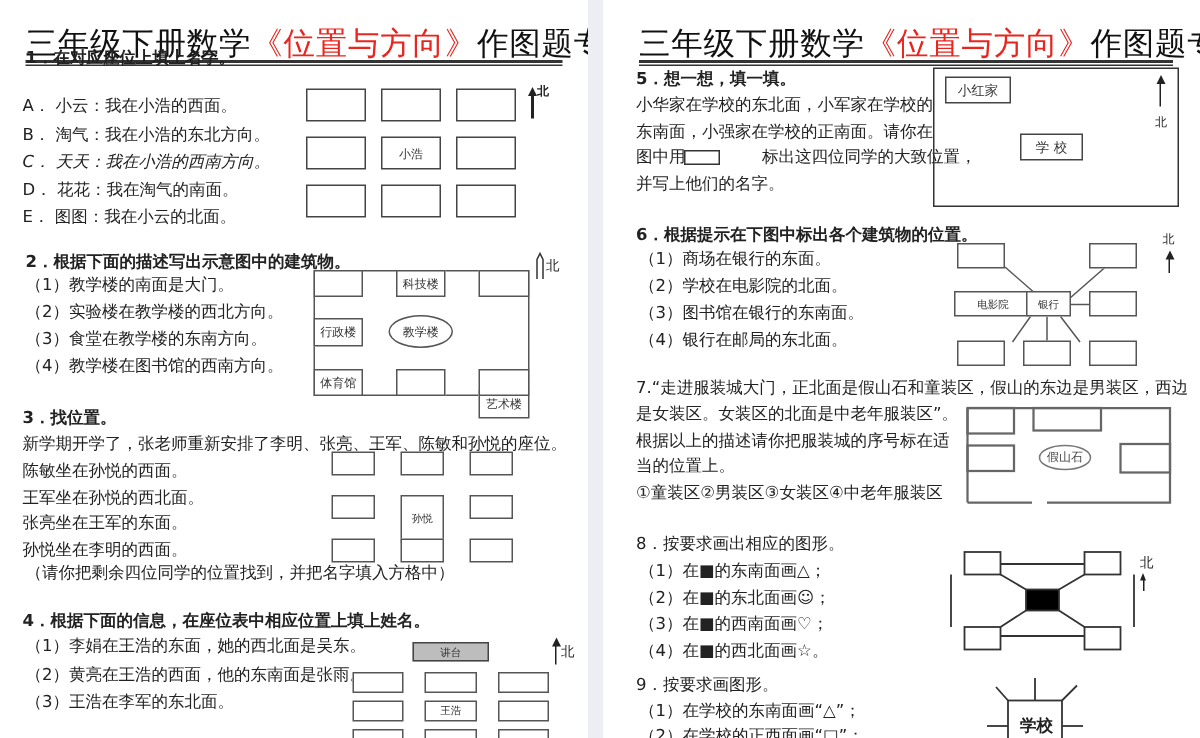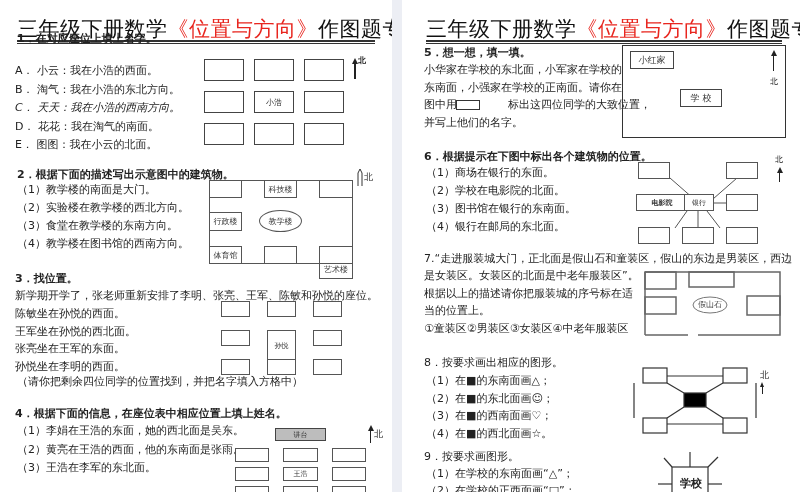--- a/index.html
+++ b/index.html
@@ -156,21 +156,21 @@
     <line x1="268" y1="178" x2="292" y2="199" stroke="#555" stroke-width="1"></line>
     <line x1="311" y1="199" x2="335" y2="178" stroke="#555" stroke-width="1"></line>
     <line x1="268" y1="203" x2="282" y2="203" stroke="#555" stroke-width="1"></line>
     <line x1="311" y1="203" x2="325" y2="203" stroke="#555" stroke-width="1"></line>
     <line x1="273" y1="228" x2="285" y2="211" stroke="#555" stroke-width="1"></line>
     <line x1="296" y1="211" x2="296" y2="228" stroke="#555" stroke-width="1"></line>
     <line x1="305" y1="211" x2="318" y2="228" stroke="#555" stroke-width="1"></line>
   </svg>
   <div class="box thin" style="left:236px;top:162px;width:32px;height:17px;"></div>
   <div class="box thin" style="left:324px;top:162px;width:32px;height:17px;"></div>
-  <div class="box thin" style="left:234px;top:194px;width:52px;height:17px;font-size:7px;font-weight:bold;">电影院</div>
+  <div class="box thin" style="left:234px;top:194px;width:52px;height:17px;font-size:7px;">电影院</div>
   <div class="box thin" style="left:282px;top:194px;width:30px;height:17px;font-size:7px;text-align:center;">银行</div>
   <div class="box thin" style="left:324px;top:194px;width:32px;height:17px;"></div>
   <div class="box thin" style="left:236px;top:227px;width:32px;height:17px;"></div>
   <div class="box thin" style="left:280px;top:227px;width:32px;height:17px;"></div>
   <div class="box thin" style="left:324px;top:227px;width:32px;height:17px;"></div>
   <div>
     <div class="north" style="left:373px;top:154px;font-size:8px;">北</div>
     <div class="arrowhead-up" style="left:375px;top:167px;"></div>
     <div class="vline" style="left:377px;top:171px;height:11px;width:1px;"></div>
   </div>

